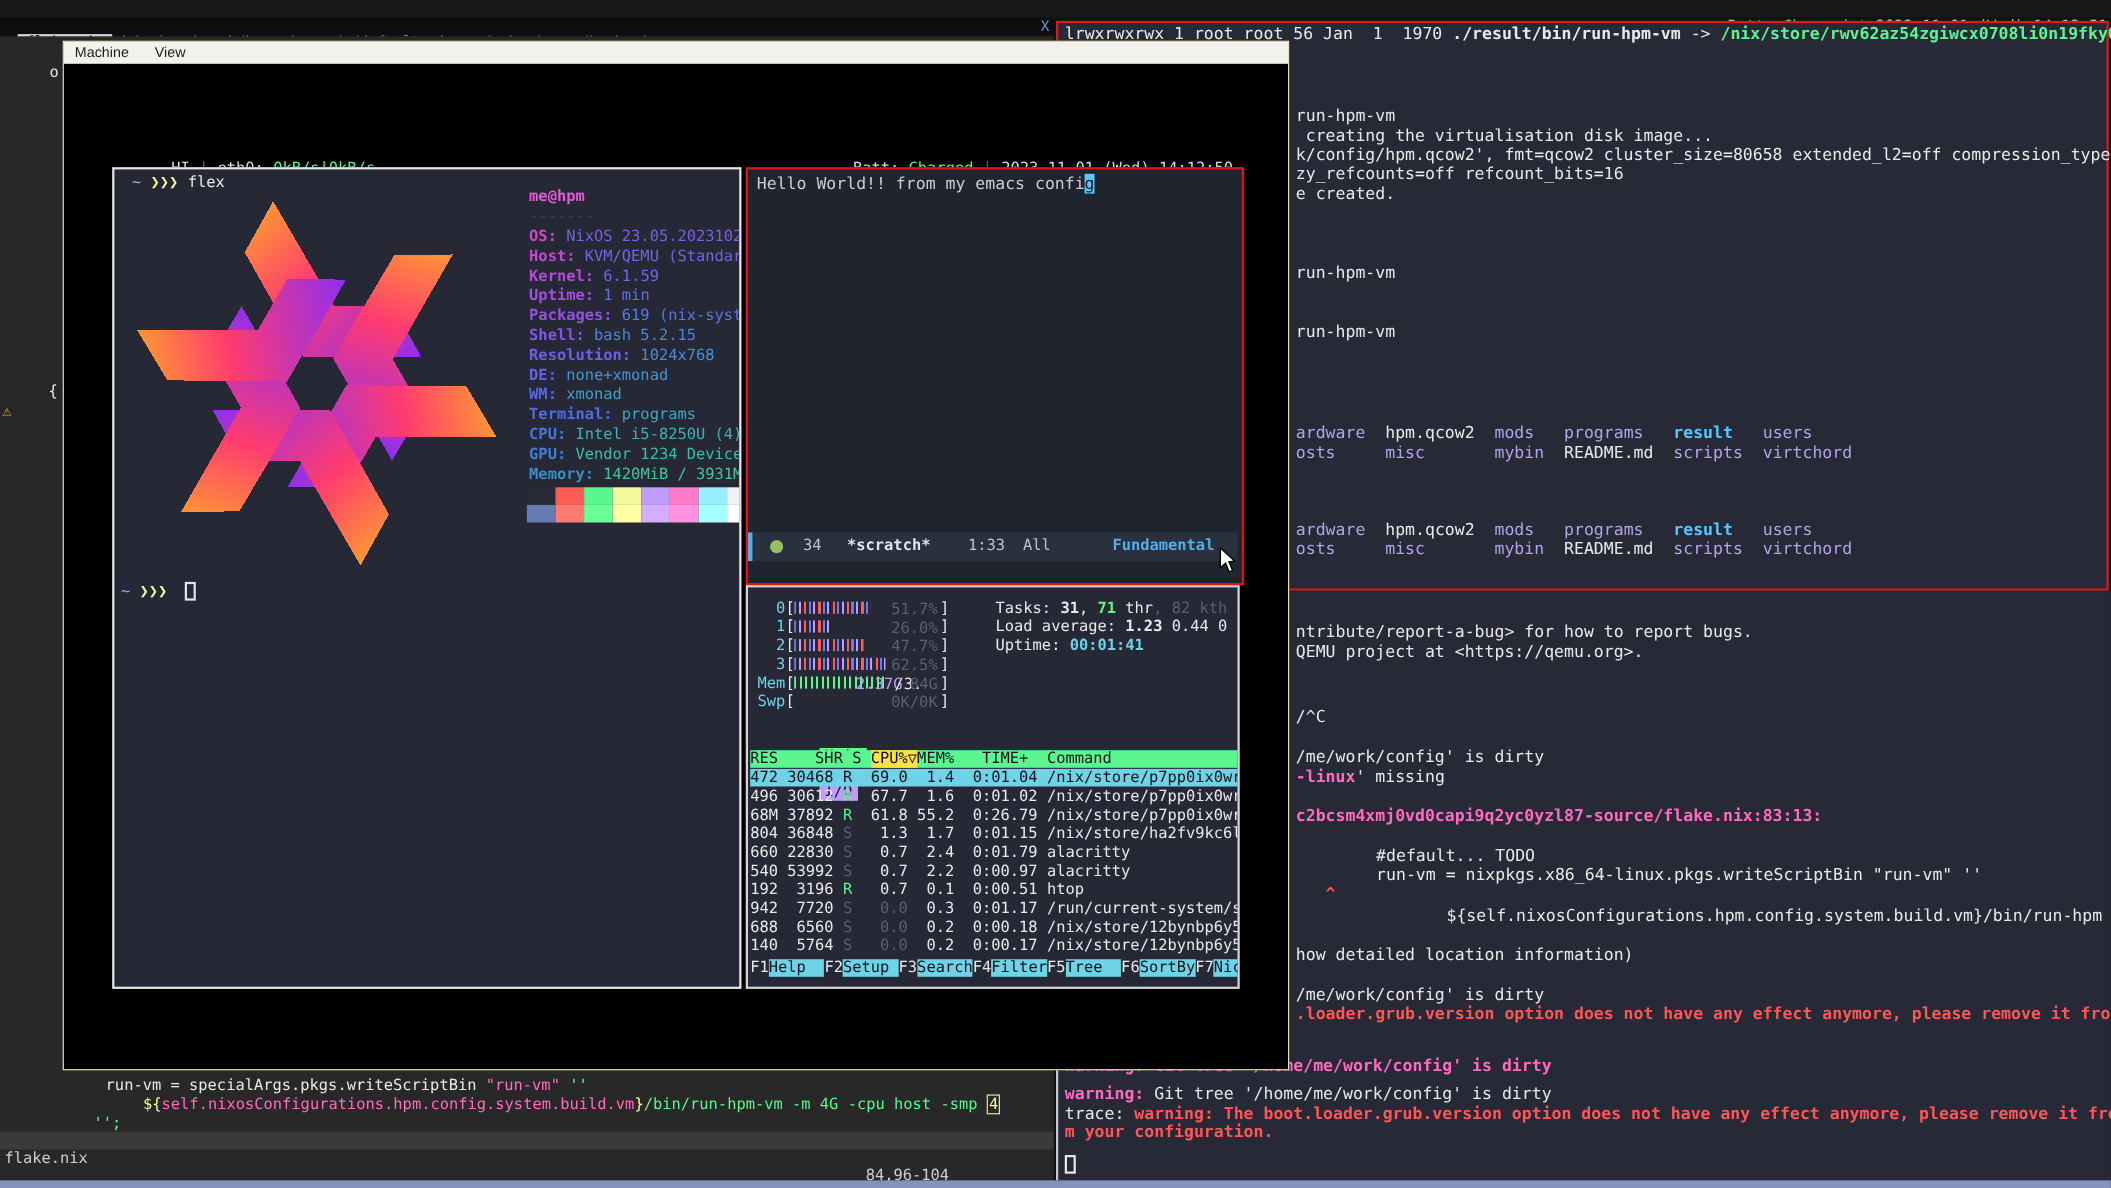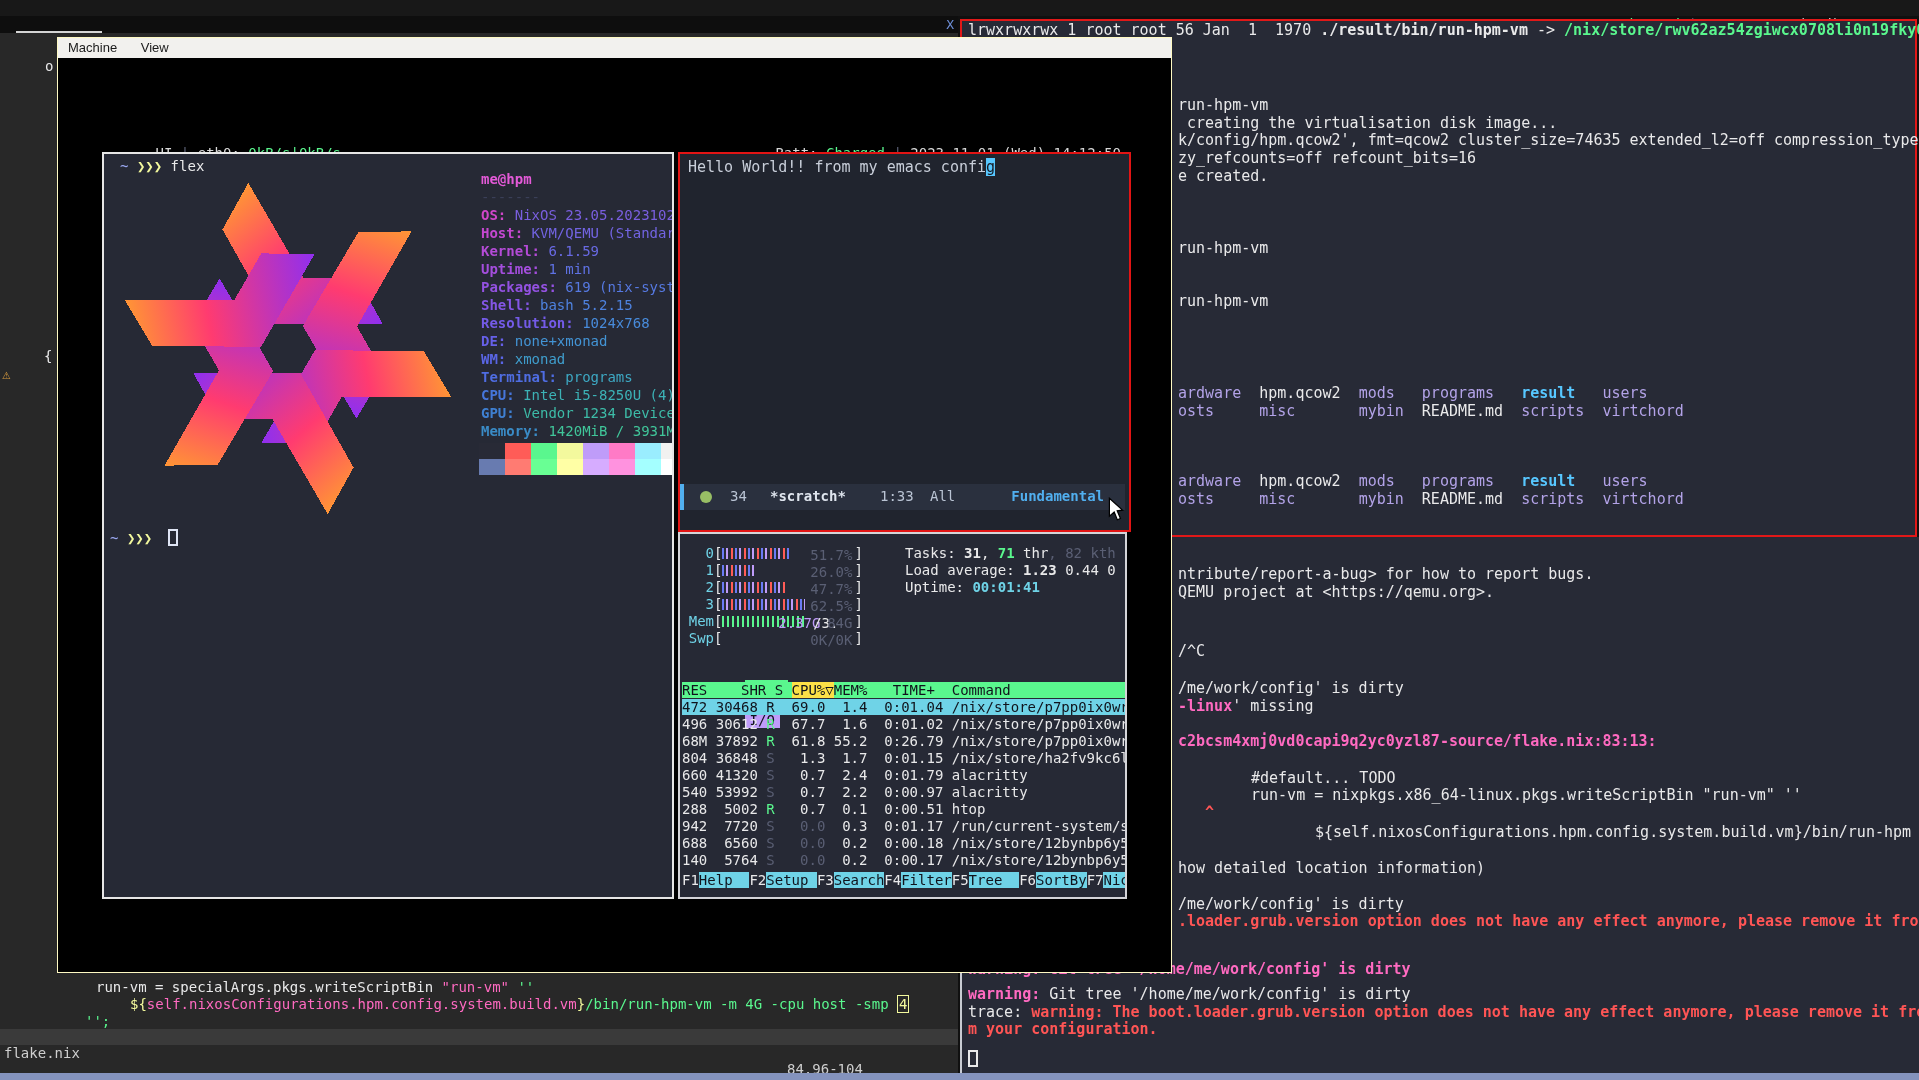--- a/index.html
+++ b/index.html
@@ -75,21 +75,21 @@
     <span class="abs" style="left:4px">flake.nix</span>
     <span class="abs" style="left:787px">84,96-104</span>
     <span class="abs" style="left:922px">75%</span>
   </div>
 </div>
 
 <div class="abs rtbox rt-top">
   <div class="abs m" style="left:6px;top:1px"><span class="w">lrwxrwxrwx 1 root root 56 Jan  1  1970 </span><span class="w b">./result/bin/run-hpm-vm</span><span class="w"> -&gt; </span><span class="grn b">/nix/store/rwv62az54zgiwcx0708li0n19fky0</span></div>
   <div class="abs m w" style="left:216px;top:76px">run-hpm-vm</div>
   <div class="abs m w" style="left:216px;top:94px"> creating the virtualisation disk image...</div>
-  <div class="abs m w" style="left:216px;top:111px">k/config/hpm.qcow2', fmt=qcow2 cluster_size=74635 extended_l2=off compression_type</div>
+  <div class="abs m w" style="left:216px;top:111px">k/config/hpm.qcow2', fmt=qcow2 cluster_size=80658 extended_l2=off compression_type</div>
   <div class="abs m w" style="left:216px;top:129px">zy_refcounts=off refcount_bits=16</div>
   <div class="abs m w" style="left:216px;top:147px">e created.</div>
   <div class="abs m w" style="left:216px;top:219px">run-hpm-vm</div>
   <div class="abs m w" style="left:216px;top:272px">run-hpm-vm</div>
   <div class="abs m" style="left:216px;top:364px"><span class="pur">ardware  </span><span class="w">hpm.qcow2  </span><span class="pur">mods   </span><span class="pur">programs   </span><span class="cyn b">result   </span><span class="pur">users</span></div>
   <div class="abs m" style="left:216px;top:382px"><span class="pur">osts     </span><span class="pur">misc       </span><span class="pur">mybin  </span><span class="w">README.md  </span><span class="pur">scripts  </span><span class="pur">virtchord</span></div>
   <div class="abs m" style="left:216px;top:452px"><span class="pur">ardware  </span><span class="w">hpm.qcow2  </span><span class="pur">mods   </span><span class="pur">programs   </span><span class="cyn b">result   </span><span class="pur">users</span></div>
   <div class="abs m" style="left:216px;top:470px"><span class="pur">osts     </span><span class="pur">misc       </span><span class="pur">mybin  </span><span class="w">README.md  </span><span class="pur">scripts  </span><span class="pur">virtchord</span></div>
 </div>
 
@@ -204,23 +204,23 @@
       <span style="display:inline-block;width:18px"> </span>
       <span class="htab" style="background:#bf9cf9">I/O</span>
     </div>
     
     <div class="abs hheader" style="left:2px;top:148px;height:16px"><span>RES    SHR S </span><span class="hsort">CPU%▽</span><span>MEM%   TIME+  Command</span></div>
     
     <div class="abs hrow sel" style="top:165px"><span>472 30468 </span><span>R</span><span>  69.0</span><span>  1.4  0:01.04 /nix/store/p7pp0ix0wr7g</span></div>
     <div class="abs hrow" style="top:182px"><span>496 30612 </span><span class="grn">R</span><span>  67.7</span><span>  1.6  0:01.02 /nix/store/p7pp0ix0wr7g</span></div>
     <div class="abs hrow" style="top:199px"><span>68M 37892 </span><span class="grn">R</span><span>  61.8</span><span> 55.2  0:26.79 /nix/store/p7pp0ix0wr7g</span></div>
     <div class="abs hrow" style="top:216px"><span>804 36848 </span><span class="dim">S</span><span>   1.3</span><span>  1.7  0:01.15 /nix/store/ha2fv9kc6lq4</span></div>
-    <div class="abs hrow" style="top:233px"><span>660 41320 </span><span class="dim">S</span><span>   0.7</span><span>  2.4  0:01.79 alacritty</span></div>
+    <div class="abs hrow" style="top:233px"><span>660 22830 </span><span class="dim">S</span><span>   0.7</span><span>  2.4  0:01.79 alacritty</span></div>
     <div class="abs hrow" style="top:250px"><span>540 53992 </span><span class="dim">S</span><span>   0.7</span><span>  2.2  0:00.97 alacritty</span></div>
-    <div class="abs hrow" style="top:267px"><span>288  5002 </span><span class="grn">R</span><span>   0.7</span><span>  0.1  0:00.51 htop</span></div>
+    <div class="abs hrow" style="top:267px"><span>192  3196 </span><span class="grn">R</span><span>   0.7</span><span>  0.1  0:00.51 htop</span></div>
     <div class="abs hrow" style="top:284px"><span>942  7720 </span><span class="dim">S</span><span class="dim">   0.0</span><span>  0.3  0:01.17 /run/current-system/sys</span></div>
     <div class="abs hrow" style="top:301px"><span>688  6560 </span><span class="dim">S</span><span class="dim">   0.0</span><span>  0.2  0:00.18 /nix/store/12bynbp6y51j</span></div>
     <div class="abs hrow" style="top:318px"><span>140  5764 </span><span class="dim">S</span><span class="dim">   0.0</span><span>  0.2  0:00.17 /nix/store/12bynbp6y51j</span></div>
     
     <div class="abs" style="left:2px;top:338px;white-space:pre"><span class="fk">F1</span><span class="fl">Help  </span><span class="fk">F2</span><span class="fl">Setup </span><span class="fk">F3</span><span class="fl">Search</span><span class="fk">F4</span><span class="fl">Filter</span><span class="fk">F5</span><span class="fl">Tree  </span><span class="fk">F6</span><span class="fl">SortBy</span><span class="fk">F7</span><span class="fl">Nice</span></div>
   </div>
 
   <svg class="abs" style="left:1049px;top:459px;z-index:50" width="18" height="24" viewBox="0 0 13 20">
     <path d="M1,1 L1,16 L5,12.5 L7.6,19 L10.2,17.9 L7.5,11.5 L12,11 Z" fill="#fff" stroke="#000" stroke-width="1"></path>
   </svg>

